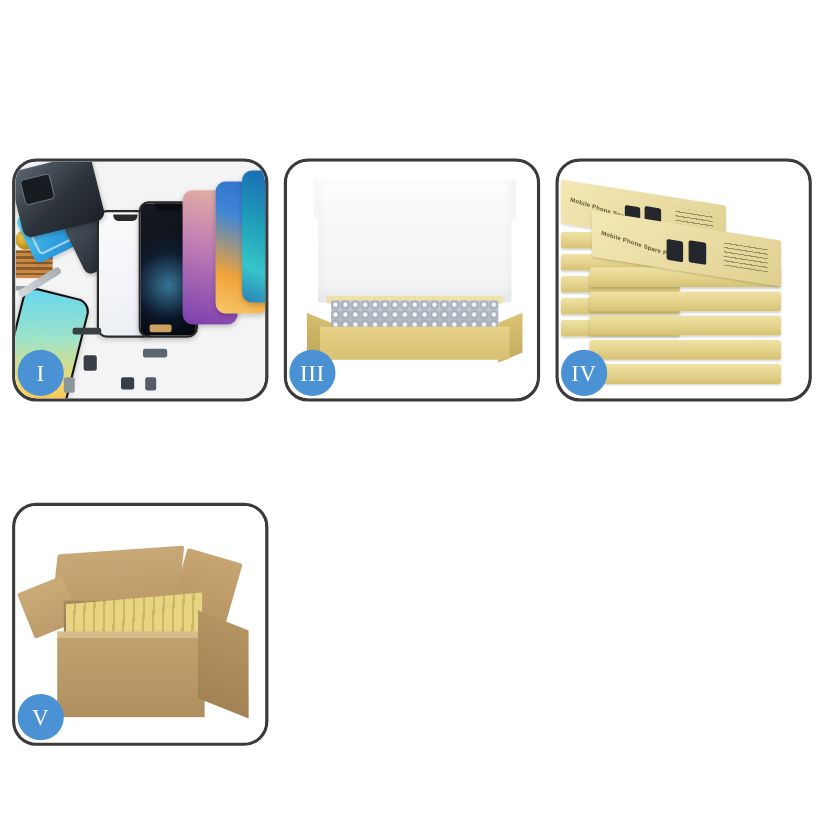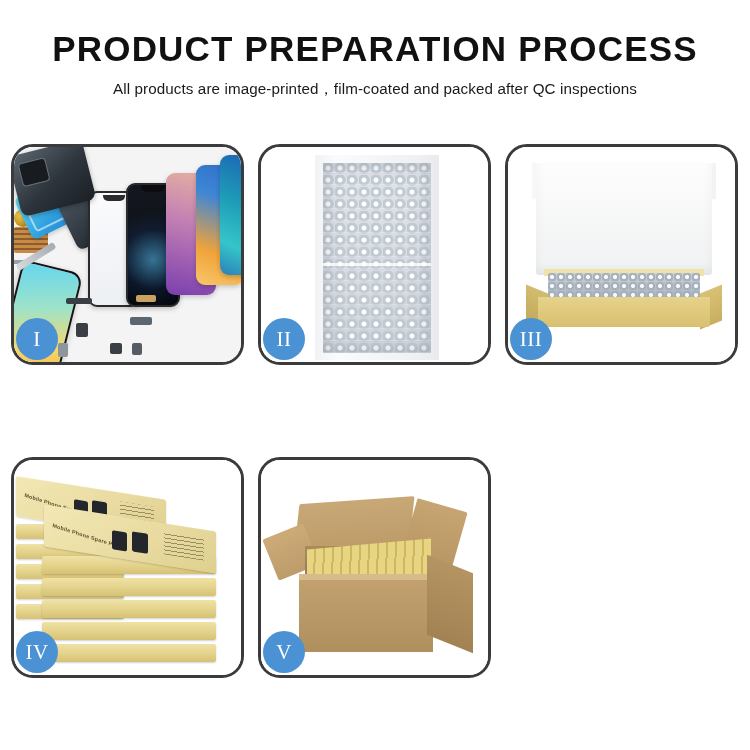--- a/index.html
+++ b/index.html
@@ -315,24 +315,20 @@
   .b-shadow {
     position: absolute; left: 30px; top: 176px; width: 176px; height: 12px;
     background: radial-gradient(ellipse at center, rgba(0,0,0,.16), rgba(0,0,0,0) 70%);
   }
 </style>
 </head>
 <body>
 
 <div class="page">
 
-  <div class="header">
-    <div class="title">PRODUCT PREPARATION PROCESS</div>
-    <div class="subtitle">All products are image-printed，film-coated and packed after QC inspections</div>
-  </div>
 
   <div class="grid">
 
     <div class="panel">
       <div class="panel-inner p1">
         <div class="ph ph-blue-film"></div>
         <div class="ph ph-dark-sm"></div>
         <div class="ph ph-glass"></div>
         <div class="ph ph-black"></div>
         <div class="ph ph-purple"></div>
@@ -348,28 +344,20 @@
         <div class="part flex-d"></div>
         <div class="part flex-e"></div>
         <div class="part flex-f"></div>
         <div class="part flex-g"></div>
         <div class="tweezer"></div>
         <div class="screws"></div>
       </div>
       <div class="badge">I</div>
     </div>
 
-    <div class="panel">
-      <div class="panel-inner p2">
-        <div class="wrap-bg"></div>
-        <div class="bubbles"></div>
-        <div class="seam"></div>
-      </div>
-      <div class="badge">II</div>
-    </div>
 
     <div class="panel">
       <div class="panel-inner p3">
         <div class="lid-flap-l"></div>
         <div class="lid-flap-r"></div>
         <div class="lid-white"></div>
         <div class="tray-rim"></div>
         <div class="tray-bubbles"></div>
         <div class="tray-left"></div>
         <div class="tray-right"></div>

